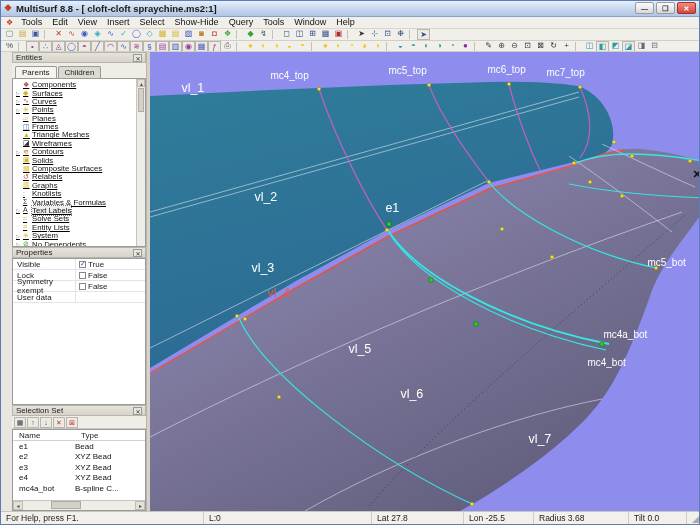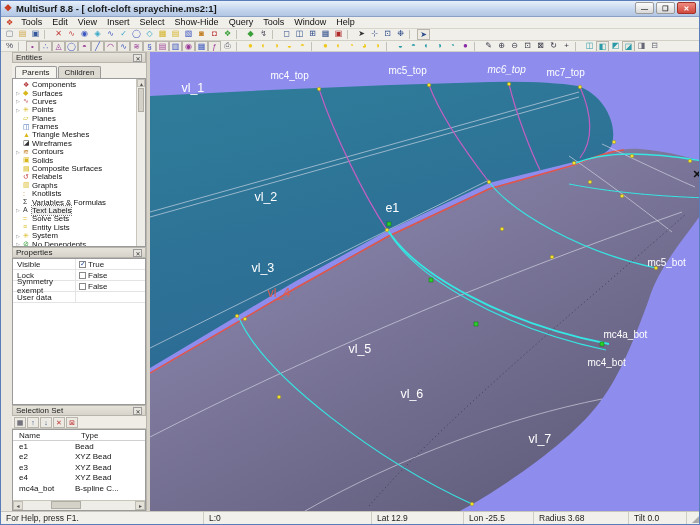--- a/index.html
+++ b/index.html
@@ -46,21 +46,21 @@
     border:1px solid #9a9a9a; background:#e8e6df; color:#333; }
 
   
   .entities { height:195px; }
   .tabsrow { height:15px; display:flex; align-items:flex-end; padding-left:3px; background:var(--panel_bg); }
   .tab { font-size:8px; padding:1px 6px; border:1px solid #9a9a9a; border-bottom:none;
     background:#dcd9d0; color:#222; border-radius:2px 2px 0 0; margin-right:1px; }
   .tab.active { background:#f6f4ee; position:relative; top:1px; padding-bottom:2px; }
   .treewrap { flex:1; background:#fff; border:1px solid #9a9a9a; position:relative; overflow:hidden; }
   .tree { position:absolute; inset:0 9px 0 0; padding-top:1px; }
-  .titem { display:flex; align-items:center; height:8.4px; padding-left:3px; white-space:nowrap; }
+  .titem { display:flex; align-items:center; height:8.4px; padding-left:3px; white-space:nowrap;text-decoration:underline; }
   .tarrow { width:7px; font-size:5px; color:#888; }
   .ticon { width:9px; font-size:7px; line-height:8px; color:var(--ic,#d8b81c); }
   .tlabel { font-size:7.8px; color:#111; }
   .titem.sel .tlabel { outline:1px dotted #777; background:#efefef; }
   .vscroll { position:absolute; top:0; right:0; bottom:0; width:9px; background:#efede8;
     border-left:1px solid #c8c5bc; font-size:5px; color:#555; text-align:center; }
   .varrow { height:8px; line-height:8px; border:1px solid #c0bdb4; background:#e4e1d8; }
   .vthumb { height:24px; margin:1px; background:#d4d1c8; border:1px solid #b0ada4; }
 
   
@@ -534,39 +534,39 @@
           <rect x="324" y="270" width="4" height="4"></rect>
           <rect x="450" y="290" width="4" height="4"></rect>
         </g>
       </svg>
 
       <div>
 
       <div class="vlabel lg" style="left: 31px; top: 29px;">vl_1</div>
           <div class="vlabel" style="left: 120px; top: 18px;">mc4_top</div>
           <div class="vlabel" style="left: 238px; top: 13px;">mc5_top</div>
-          <div class="vlabel" style="left: 337px; top: 12px; font-style: italic;">mc6_top</div>
+          <div class="vlabel" style="left: 337px; top: 12px;">mc6_top</div>
           <div class="vlabel" style="left: 396px; top: 15px;">mc7_top</div>
           <div class="vlabel lg" style="left: 104px; top: 138px;">vl_2</div>
           <div class="vlabel lg" style="left: 235px; top: 149px;">e1</div>
           <div class="vlabel lg" style="left: 101px; top: 209px;">vl_3</div>
           <div class="vlabel lg" style="left: 117px; top: 234px; color: rgb(226, 91, 78);">vl_4</div>
           <div class="vlabel lg" style="left: 198px; top: 290px;">vl_5</div>
           <div class="vlabel lg" style="left: 250px; top: 335px;">vl_6</div>
           <div class="vlabel lg" style="left: 378px; top: 380px;">vl_7</div>
           <div class="vlabel" style="left: 497px; top: 205px;">mc5_bot</div>
           <div class="vlabel" style="left: 453px; top: 277px;">mc4a_bot</div>
           <div class="vlabel" style="left: 437px; top: 305px;">mc4_bot</div>
           <div class="vlabel xm" style="left: 542px; top: 116px; color: rgb(17, 17, 17);">✕</div>
         </div>
     </div>
   </div>
 
   <div class="statusbar">
     <span class="pane help">For Help, press F1.</span>
     <span class="pane l0">L:0</span>
-    <span class="pane lat">Lat 12.9</span>
+    <span class="pane lat">Lat 27.8</span>
     <span class="pane lon">Lon -25.5</span>
     <span class="pane rad">Radius 3.68</span>
     <span class="pane tilt">Tilt 0.0</span>
     <span class="grip">◢</span>
   </div>
 </div>
 
 </body></html>

